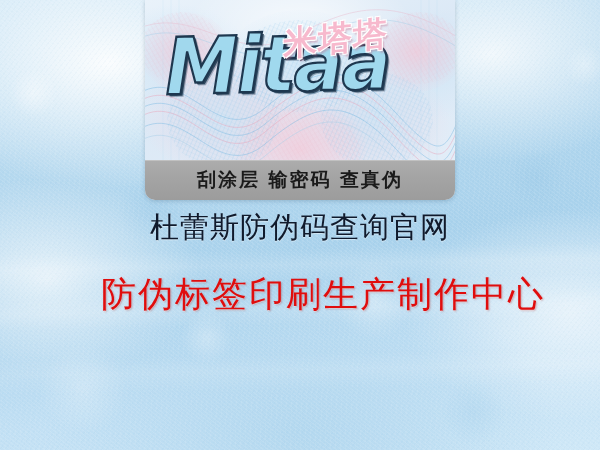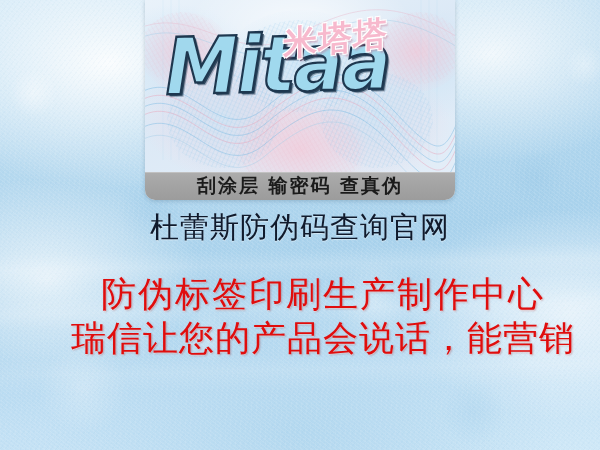--- a/index.html
+++ b/index.html
@@ -148,21 +148,21 @@
     transform: rotate(-6deg) skewX(-6deg);
     white-space: nowrap;
   }
 
   
   #scratch-band {
     position: absolute;
     left: 0;
     right: 0;
     bottom: 0;
-    height: 28px;
+    height: 40px;
     background: linear-gradient(180deg, #adadad 0%, #a4a4a4 45%, #9c9c9c 100%);
     display: flex;
     align-items: center;
     justify-content: center;
     box-shadow: inset 0 1px 0 rgba(255,255,255,0.25);
   }
   #scratch-band .band-text {
     font-family: "DejaVu Sans", "Liberation Sans", sans-serif;
     font-size: 19px;
     font-weight: 700;
@@ -292,16 +292,15 @@
 
     <div id="scratch-band">
       <span class="band-text">刮涂层 输密码 查真伪</span>
     </div>
   </div>
 
   <div id="headline">杜蕾斯防伪码查询官网</div>
 
   <div id="slogan">
     <div class="line line-1">防伪标签印刷生产制作中心</div>
-    <div class="line line-2">瑞信让您的产品会说话，能营销</div>
   </div>
 
 </div>
 
 </body></html>

